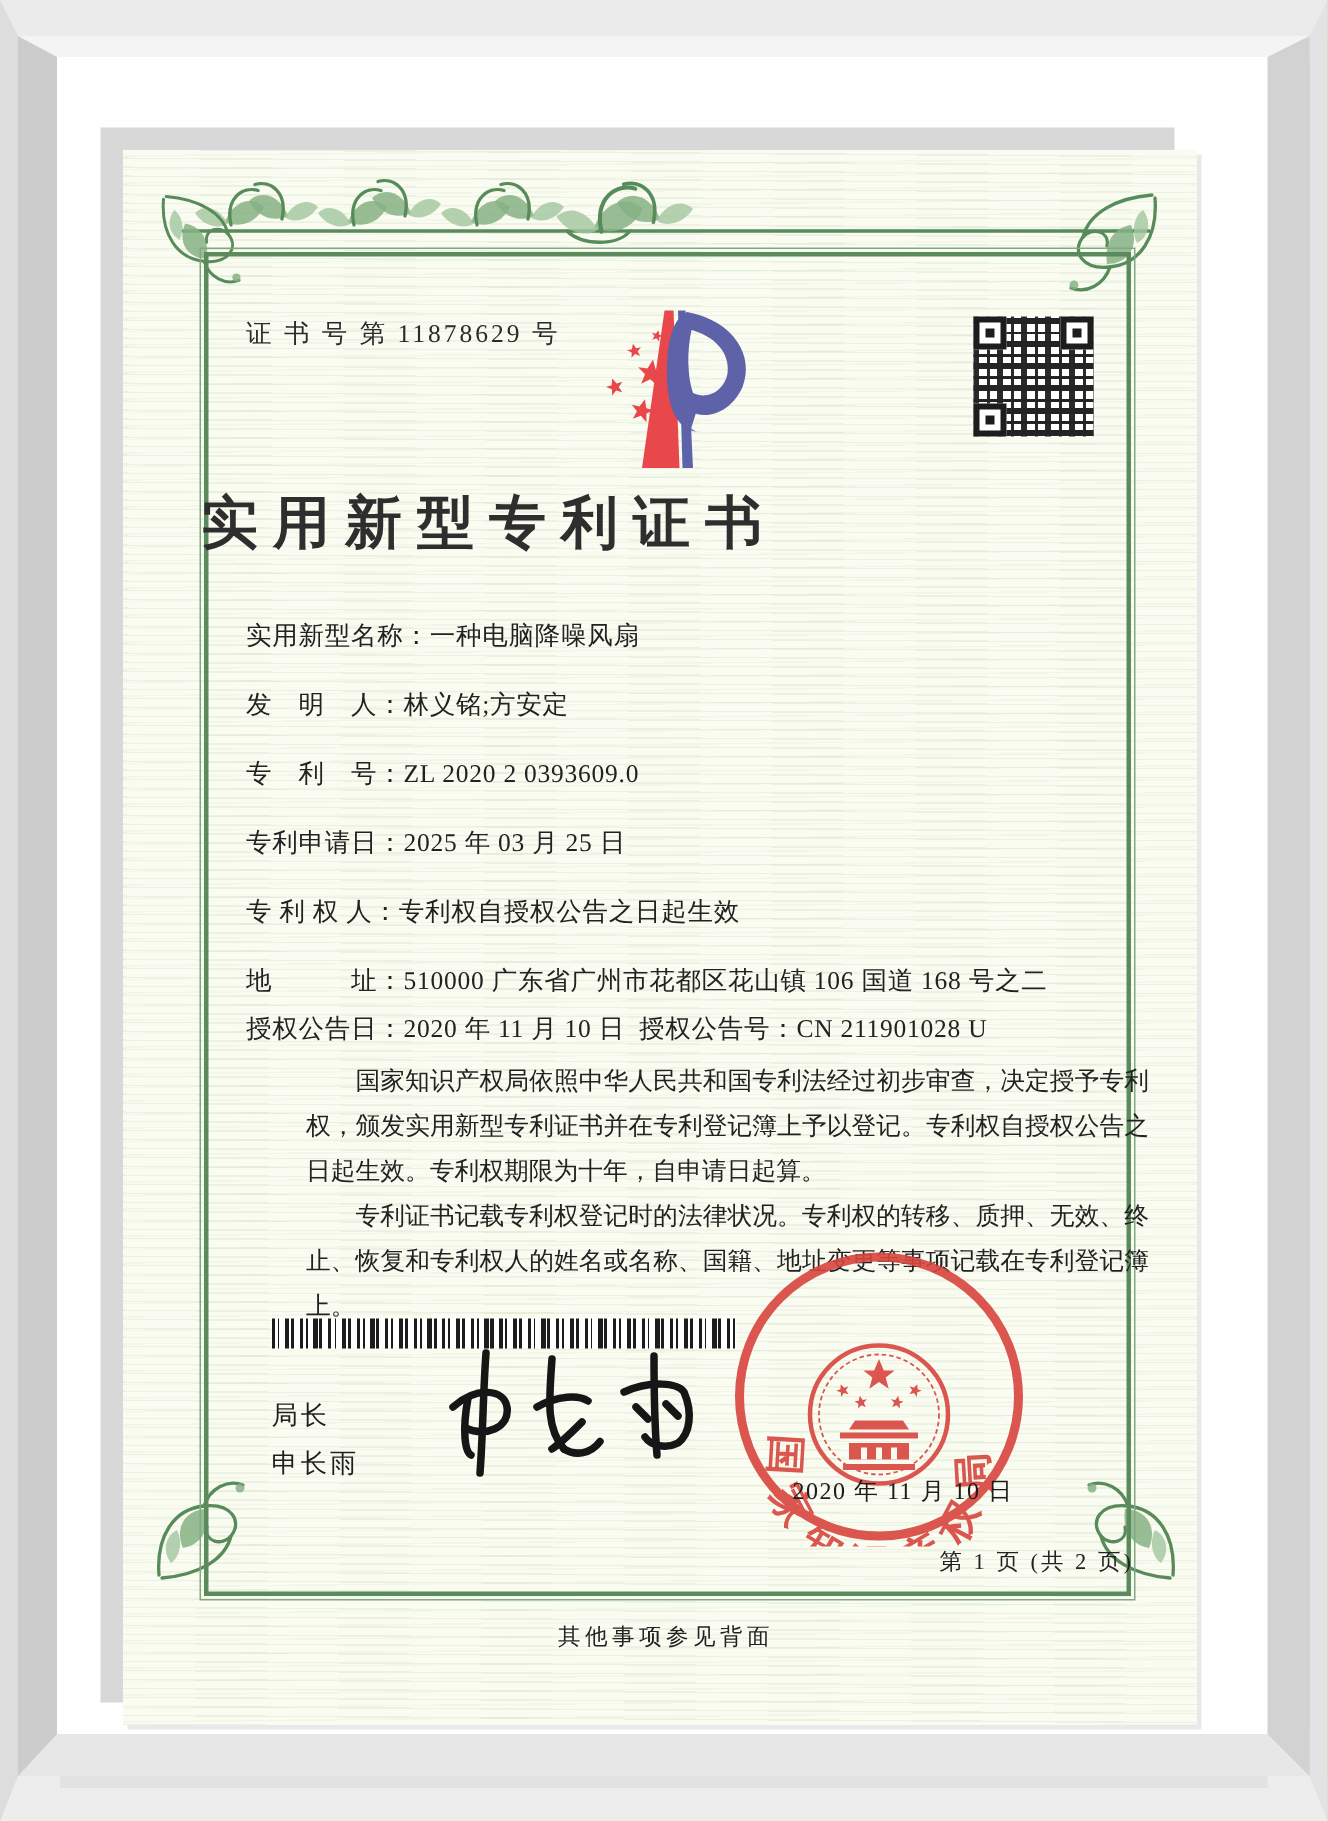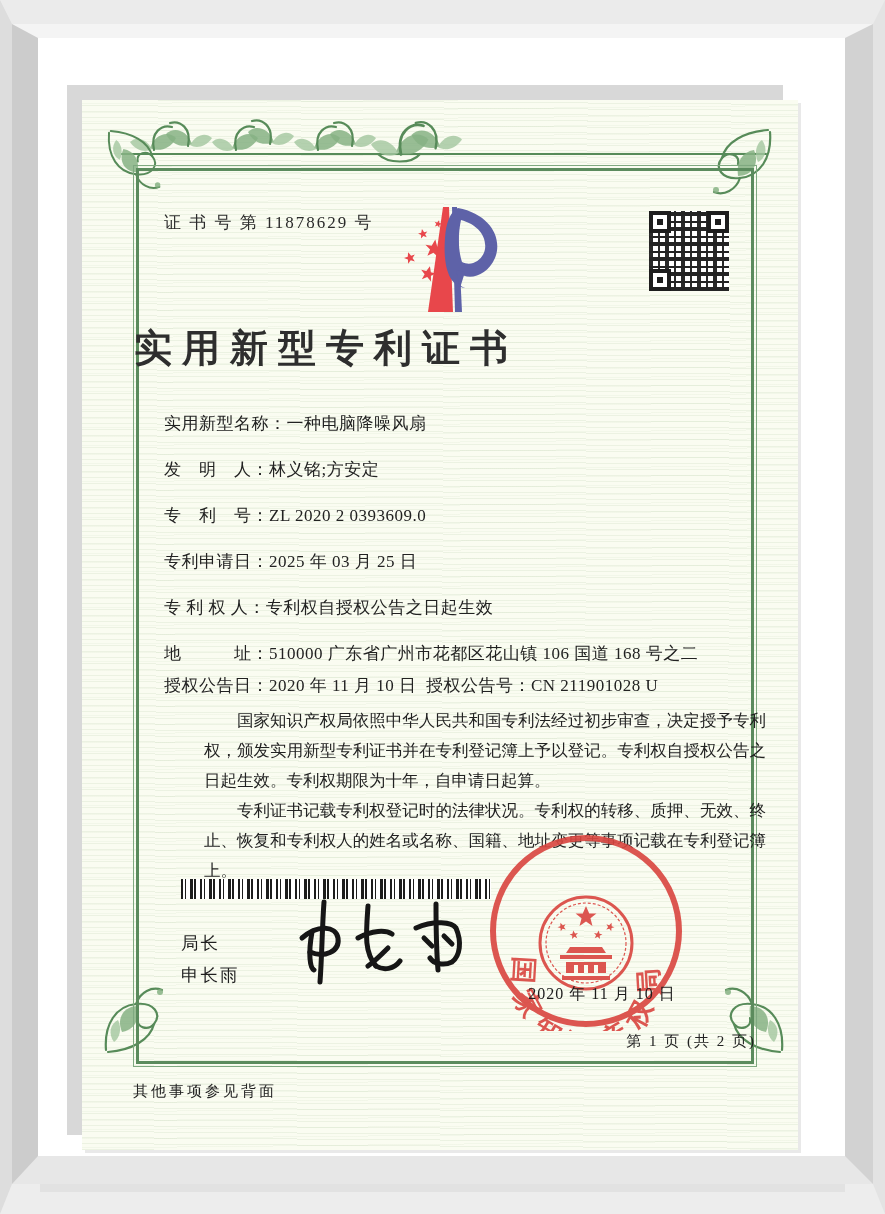--- a/index.html
+++ b/index.html
@@ -53,21 +53,21 @@
     background:repeating-linear-gradient(90deg,#1c1c1c 0 2px,#fff 2px 4px,#1c1c1c 4px 5px,
       #fff 5px 9px,#1c1c1c 9px 12px,#fff 12px 13px,#1c1c1c 13px 15px,#fff 15px 19px);}
   .signer-title{position:absolute;left:47px;top:765px;font-size:17.5px;color:#1f1f1f;letter-spacing:2px;}
   .signer-name{position:absolute;left:47px;top:797px;font-size:17.5px;color:#1f1f1f;letter-spacing:2px;}
   .signature{position:absolute;left:150px;top:728px;width:200px;height:100px;}
   .seal{position:absolute;left:352px;top:665px;width:200px;height:200px;opacity:.9;}
   .issue-date{position:absolute;left:368px;top:818px;width:200px;text-align:center;
     font-size:16px;color:#1c1c1c;letter-spacing:1px;z-index:3;}
   .page-num{position:absolute;left:0;top:866px;width:100%;text-align:right;
     font-size:15px;letter-spacing:2px;color:#222;}
-  .footer-note{position:absolute;left:51px;top:982px;width:622px;
+  .footer-note{position:absolute;left:51px;top:982px;width:622px;text-align:center;
     font-size:15px;letter-spacing:3px;color:#222;}
 </style>
 </head>
 <body>
 
 <svg width="0" height="0" style="position:absolute" aria-hidden="true">
   <defs>
     <path id="star" d="M0,-1 L0.294,-0.309 L0.951,-0.309 L0.405,0.118 L0.588,0.809 L0,0.4 L-0.588,0.809 L-0.405,0.118 L-0.951,-0.309 L-0.294,-0.309 Z"></path>
     <g id="lfc">
       <path class="lf1" d="M0,0 C5,-14 18,-18 26,-10 C20,2 8,4 0,0 Z"></path>

